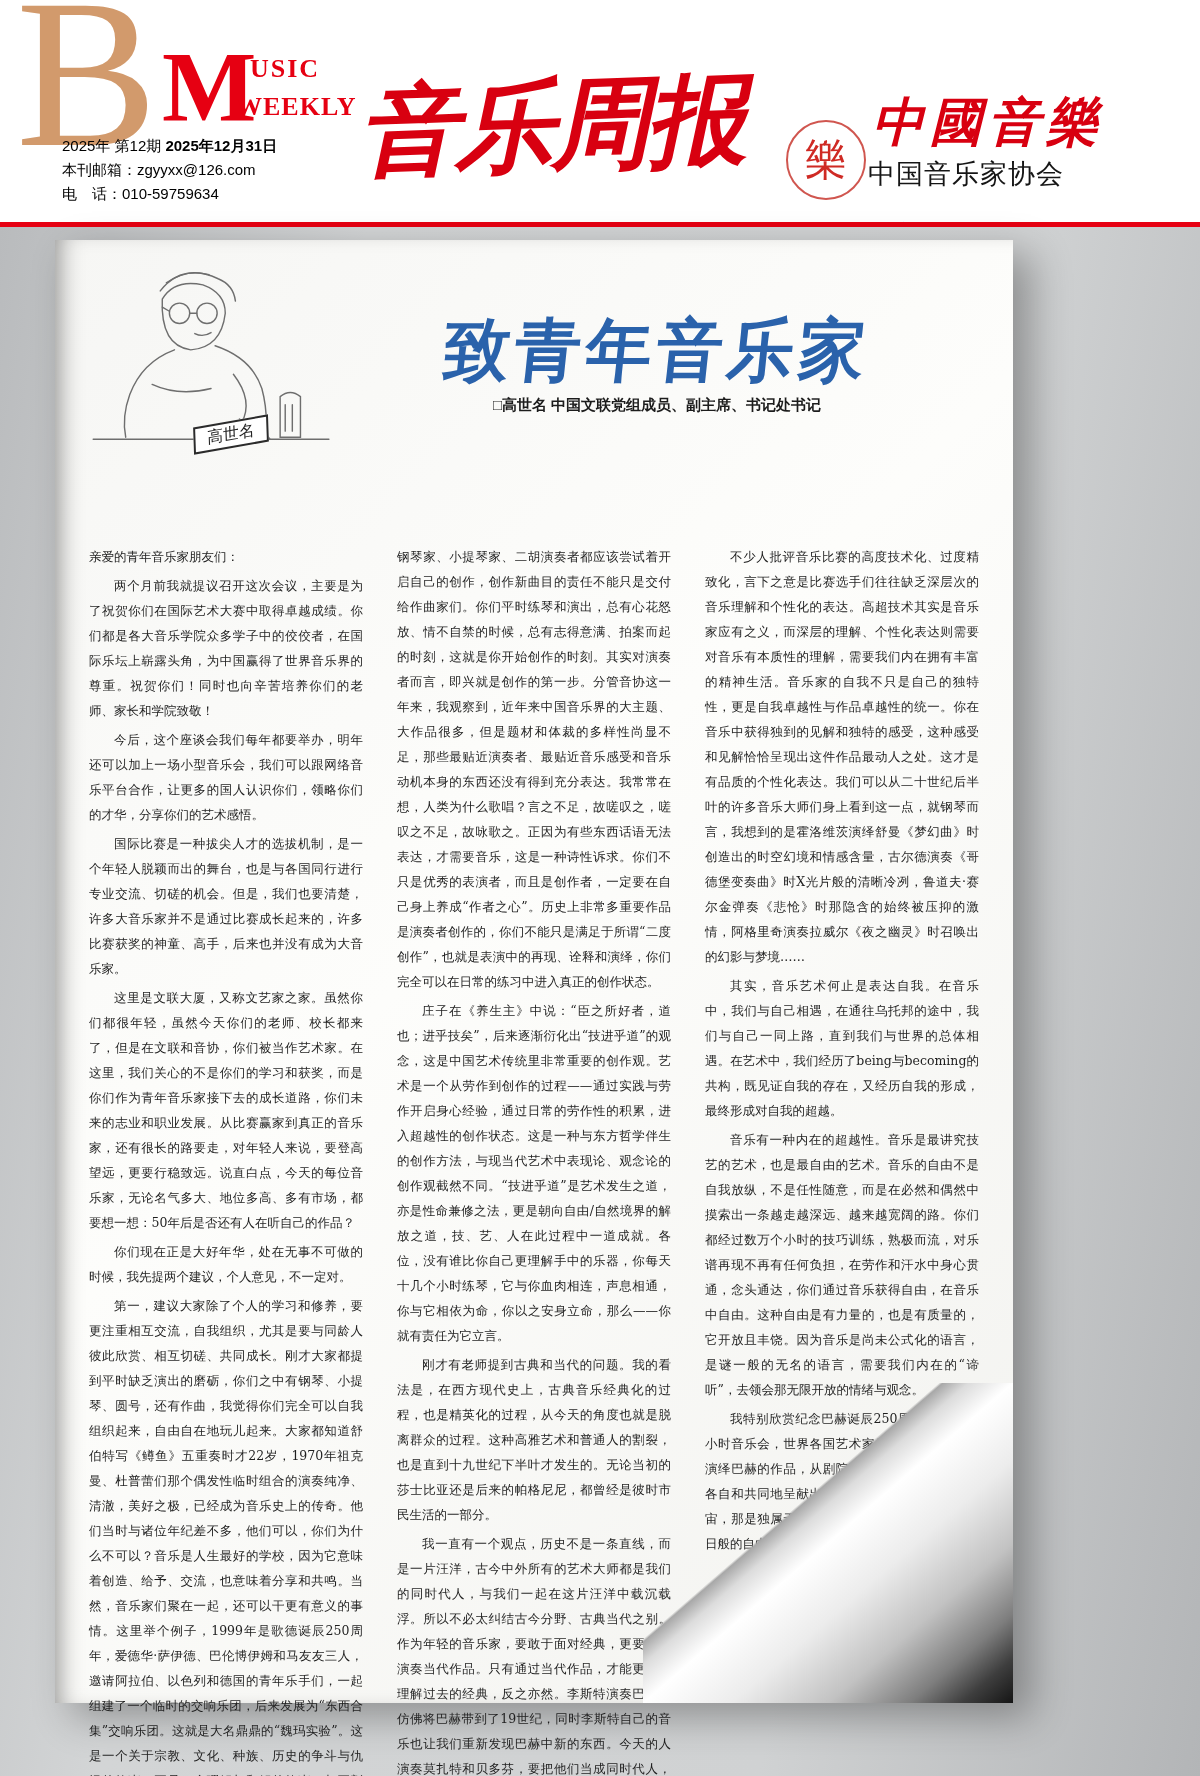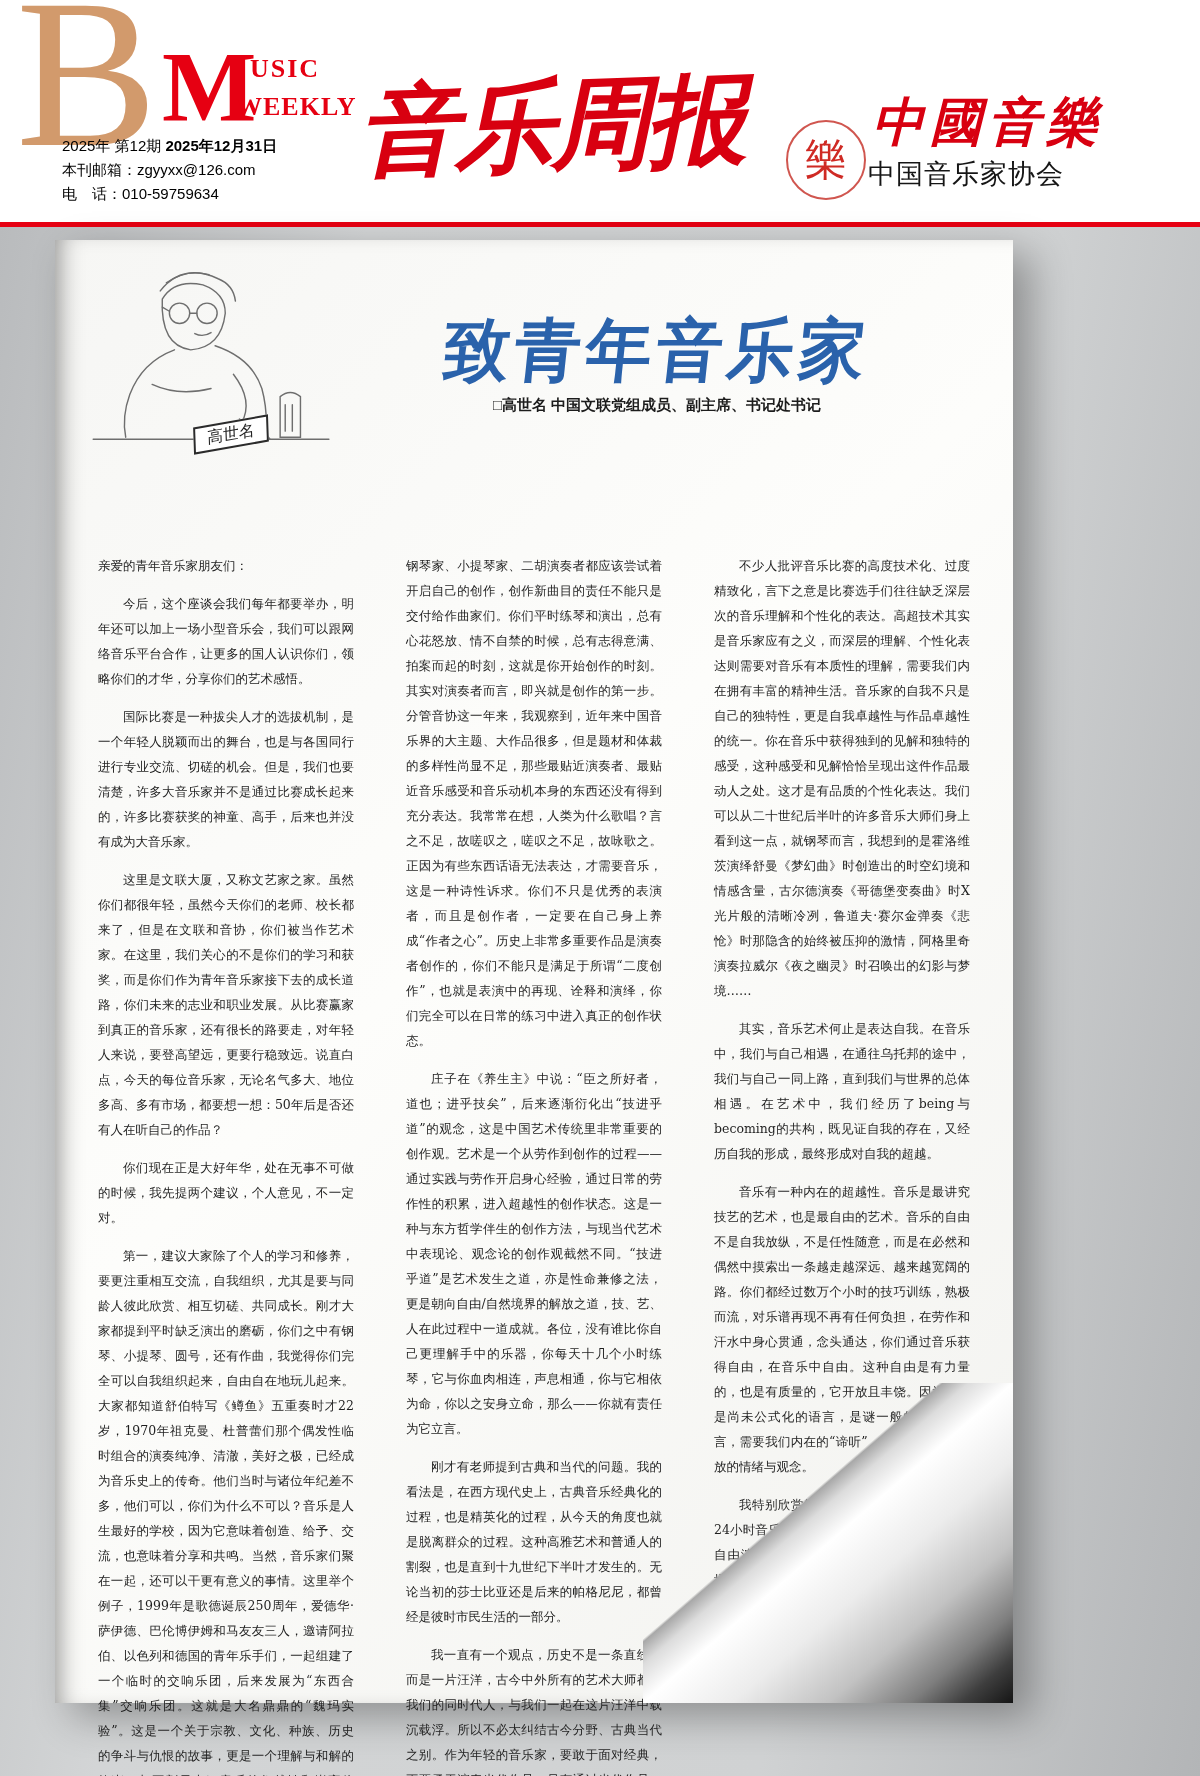--- a/index.html
+++ b/index.html
@@ -53,21 +53,21 @@
                transform:rotate(-10deg) skewX(-8deg); color:#222; }
   .title-wrap { position:absolute; left:272px; top:66px; width:660px; text-align:center; }
   .article-title { margin:0; font-size:66px; font-weight:900; letter-spacing:5px;
                    font-family:"DejaVu Sans", sans-serif;
                    transform:skewX(-6deg) scaleY(1.04); }
   .article-byline { font-size:15px; font-weight:bold; color:#1c1c1c; }
   
   .columns { display:flex; gap:26px; padding:0 30px; }
   .col { width:292px; font-size:12.5px; line-height:25px; text-align:justify;
          color:#1f1f1f; font-family:"DejaVu Serif","Liberation Serif", serif; }
-  .col p { margin:13px; text-indent:2em; }
+  .col p { margin:4px; text-indent:2em; }
   .col p.noindent { text-indent:0; }
   .continued-note { text-align:right; font-weight:bold; margin-top:12px; padding-right:6px;
                     font-family:"Liberation Sans", sans-serif; font-size:13.5px; }
   .sketch-line { fill:none; stroke:#6e6e6e; stroke-width:1.4; stroke-linecap:round; }
 </style>
 </head>
 <body>
 
 <header class="masthead">
   <div class="b-letter" style="color:#d29a6c;">B</div>
@@ -135,20 +135,21 @@
 
       <div class="title-wrap">
         <h1 class="article-title" style="color:#2a62ab;">致青年音乐家</h1>
         <div class="article-byline">□高世名 中国文联党组成员、副主席、书记处书记</div>
       </div>
     </div>
 
     <div class="columns">
       <div class="col">
           <p class="para noindent">亲爱的青年音乐家朋友们：</p>
+          <p class="para">两个月前我就提议召开这次会议，主要是为了祝贺你们在国际艺术大赛中取得卓越成绩。你们都是各大音乐学院众多学子中的佼佼者，在国际乐坛上崭露头角，为中国赢得了世界音乐界的尊重。祝贺你们！同时也向辛苦培养你们的老师、家长和学院致敬！</p>
           <p class="para">今后，这个座谈会我们每年都要举办，明年还可以加上一场小型音乐会，我们可以跟网络音乐平台合作，让更多的国人认识你们，领略你们的才华，分享你们的艺术感悟。</p>
           <p class="para">国际比赛是一种拔尖人才的选拔机制，是一个年轻人脱颖而出的舞台，也是与各国同行进行专业交流、切磋的机会。但是，我们也要清楚，许多大音乐家并不是通过比赛成长起来的，许多比赛获奖的神童、高手，后来也并没有成为大音乐家。</p>
           <p class="para">这里是文联大厦，又称文艺家之家。虽然你们都很年轻，虽然今天你们的老师、校长都来了，但是在文联和音协，你们被当作艺术家。在这里，我们关心的不是你们的学习和获奖，而是你们作为青年音乐家接下去的成长道路，你们未来的志业和职业发展。从比赛赢家到真正的音乐家，还有很长的路要走，对年轻人来说，要登高望远，更要行稳致远。说直白点，今天的每位音乐家，无论名气多大、地位多高、多有市场，都要想一想：50年后是否还有人在听自己的作品？</p>
           <p class="para">你们现在正是大好年华，处在无事不可做的时候，我先提两个建议，个人意见，不一定对。</p>
           <p class="para">第一，建议大家除了个人的学习和修养，要更注重相互交流，自我组织，尤其是要与同龄人彼此欣赏、相互切磋、共同成长。刚才大家都提到平时缺乏演出的磨砺，你们之中有钢琴、小提琴、圆号，还有作曲，我觉得你们完全可以自我组织起来，自由自在地玩儿起来。大家都知道舒伯特写《鳟鱼》五重奏时才22岁，1970年祖克曼、杜普蕾们那个偶发性临时组合的演奏纯净、清澈，美好之极，已经成为音乐史上的传奇。他们当时与诸位年纪差不多，他们可以，你们为什么不可以？音乐是人生最好的学校，因为它意味着创造、给予、交流，也意味着分享和共鸣。当然，音乐家们聚在一起，还可以干更有意义的事情。这里举个例子，1999年是歌德诞辰250周年，爱德华·萨伊德、巴伦博伊姆和马友友三人，邀请阿拉伯、以色列和德国的青年乐手们，一起组建了一个临时的交响乐团，后来发展为“东西合集”交响乐团。这就是大名鼎鼎的“魏玛实验”。这是一个关于宗教、文化、种族、历史的争斗与仇恨的故事，更是一个理解与和解的故事，却正彰显出了音乐的超越性和崇高价值。音乐是一种人道，成人之道。时间关系，这里就不展开了。</p>
         </div>
       <div class="col">
           <p class="para noindent">钢琴家、小提琴家、二胡演奏者都应该尝试着开启自己的创作，创作新曲目的责任不能只是交付给作曲家们。你们平时练琴和演出，总有心花怒放、情不自禁的时候，总有志得意满、拍案而起的时刻，这就是你开始创作的时刻。其实对演奏者而言，即兴就是创作的第一步。分管音协这一年来，我观察到，近年来中国音乐界的大主题、大作品很多，但是题材和体裁的多样性尚显不足，那些最贴近演奏者、最贴近音乐感受和音乐动机本身的东西还没有得到充分表达。我常常在想，人类为什么歌唱？言之不足，故嗟叹之，嗟叹之不足，故咏歌之。正因为有些东西话语无法表达，才需要音乐，这是一种诗性诉求。你们不只是优秀的表演者，而且是创作者，一定要在自己身上养成“作者之心”。历史上非常多重要作品是演奏者创作的，你们不能只是满足于所谓“二度创作”，也就是表演中的再现、诠释和演绎，你们完全可以在日常的练习中进入真正的创作状态。</p>
           <p class="para">庄子在《养生主》中说：“臣之所好者，道也；进乎技矣”，后来逐渐衍化出“技进乎道”的观念，这是中国艺术传统里非常重要的创作观。艺术是一个从劳作到创作的过程——通过实践与劳作开启身心经验，通过日常的劳作性的积累，进入超越性的创作状态。这是一种与东方哲学伴生的创作方法，与现当代艺术中表现论、观念论的创作观截然不同。“技进乎道”是艺术发生之道，亦是性命兼修之法，更是朝向自由/自然境界的解放之道，技、艺、人在此过程中一道成就。各位，没有谁比你自己更理解手中的乐器，你每天十几个小时练琴，它与你血肉相连，声息相通，你与它相依为命，你以之安身立命，那么——你就有责任为它立言。</p>
           <p class="para">刚才有老师提到古典和当代的问题。我的看法是，在西方现代史上，古典音乐经典化的过程，也是精英化的过程，从今天的角度也就是脱离群众的过程。这种高雅艺术和普通人的割裂，也是直到十九世纪下半叶才发生的。无论当初的莎士比亚还是后来的帕格尼尼，都曾经是彼时市民生活的一部分。</p>

